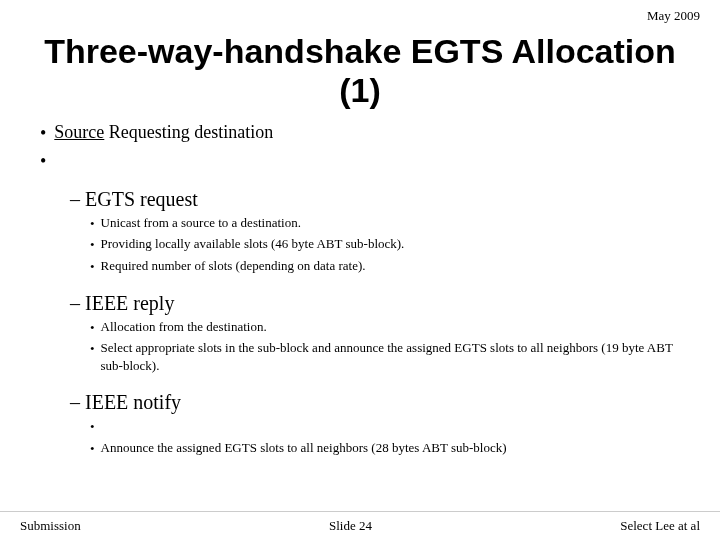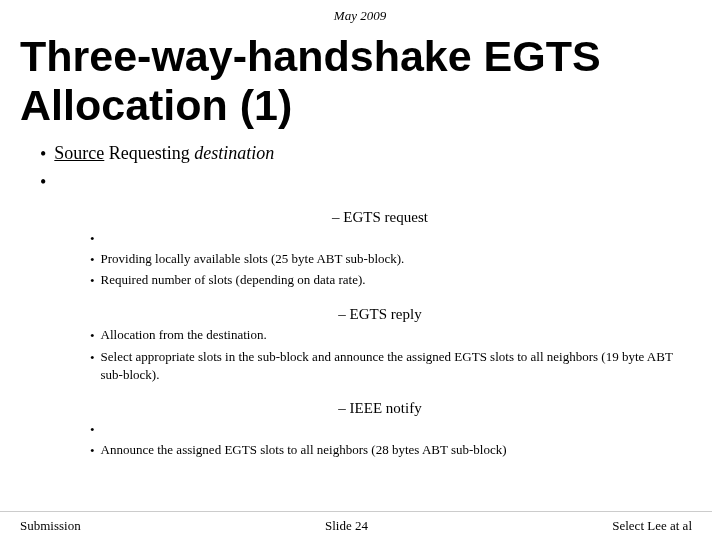--- a/index.html
+++ b/index.html
@@ -7,69 +7,68 @@
       width: 720px;
       height: 540px;
       background: #fff;
       font-family: 'Times New Roman', Times, serif;
       color: #000;
       overflow: hidden;
       position: relative;
     }
     .header {
       display: flex;
-      justify-content: center;
+      justify-content: flex-end;
       padding: 8px 20px 4px 20px;
       font-size: 13px;
-      font-style: italic;
     }
     .title {
       padding: 4px 20px 12px 20px;
-      font-size: 43px;
+      font-size: 34px;
       font-weight: bold;
       line-height: 1.15;
       font-family: Arial, sans-serif;
+      text-align: center;
     }
     .content {
       padding: 0 30px;
     }
     .bullet-main {
       font-size: 18px;
       margin-bottom: 6px;
       display: flex;
       align-items: flex-start;
       gap: 8px;
       padding-left: 10px;
     }
     .bullet-main .dot { font-size: 18px; margin-top: 1px; flex-shrink: 0; }
     .section-dash {
-      font-size: 15px;
+      font-size: 20px;
       margin-top: 16px;
       margin-bottom: 3px;
       padding-left: 40px;
-      text-align: center;
     }
     .sub-bullets {
       padding-left: 60px;
       margin-bottom: 4px;
     }
     .sub-bullet {
       font-size: 13px;
       display: flex;
       align-items: flex-start;
       gap: 6px;
       margin-bottom: 2px;
       line-height: 1.4;
     }
     .sub-dot { flex-shrink: 0; font-size: 13px; margin-top: 1px; }
     .footer {
       position: absolute;
       bottom: 0;
       left: 0;
-      right: 8px;
+      right: 0;
       display: flex;
       justify-content: space-between;
       padding: 6px 20px;
       font-size: 13px;
       border-top: 1px solid #ccc;
     }
     .main-bullets {
       margin-bottom: 8px;
     }
   </style>
@@ -82,47 +81,48 @@
 
 <div class="title">Three-way-handshake EGTS Allocation (1)</div>
 
 <div class="content">
   <div class="main-bullets">
     <div class="bullet-main">
       <span class="dot">•</span>
       <span>
         <span style="text-decoration:underline;">Source</span>
         <span> Requesting </span>
-        <span style="font-style:italic;">destination</span>
+        <span style="">destination</span>
       </span>
     </div>
     <div class="bullet-main">
       <span class="dot">•</span>
     </div>
   </div>
 
   <div class="section-dash">
     <span>– EGTS request</span>
   </div>
   <div class="sub-bullets">
     <div class="sub-bullet">
       <span class="sub-dot">•</span>
+      <span>Unicast from a source to a destination.</span>
     </div>
     <div class="sub-bullet">
       <span class="sub-dot">•</span>
-      <span>Providing locally available slots (25 byte ABT sub-block).</span>
+      <span>Providing locally available slots (46 byte ABT sub-block).</span>
     </div>
     <div class="sub-bullet">
       <span class="sub-dot">•</span>
       <span>Required number of slots (depending on data rate).</span>
     </div>
   </div>
 
   <div class="section-dash">
-    <span>– EGTS reply</span>
+    <span>– IEEE reply</span>
   </div>
   <div class="sub-bullets">
     <div class="sub-bullet">
       <span class="sub-dot">•</span>
       <span>Allocation from the destination.</span>
     </div>
     <div class="sub-bullet">
       <span class="sub-dot">•</span>
       <span>Select appropriate slots in the sub-block and announce the assigned EGTS slots to all neighbors (19 byte ABT sub-block).</span>
     </div>

